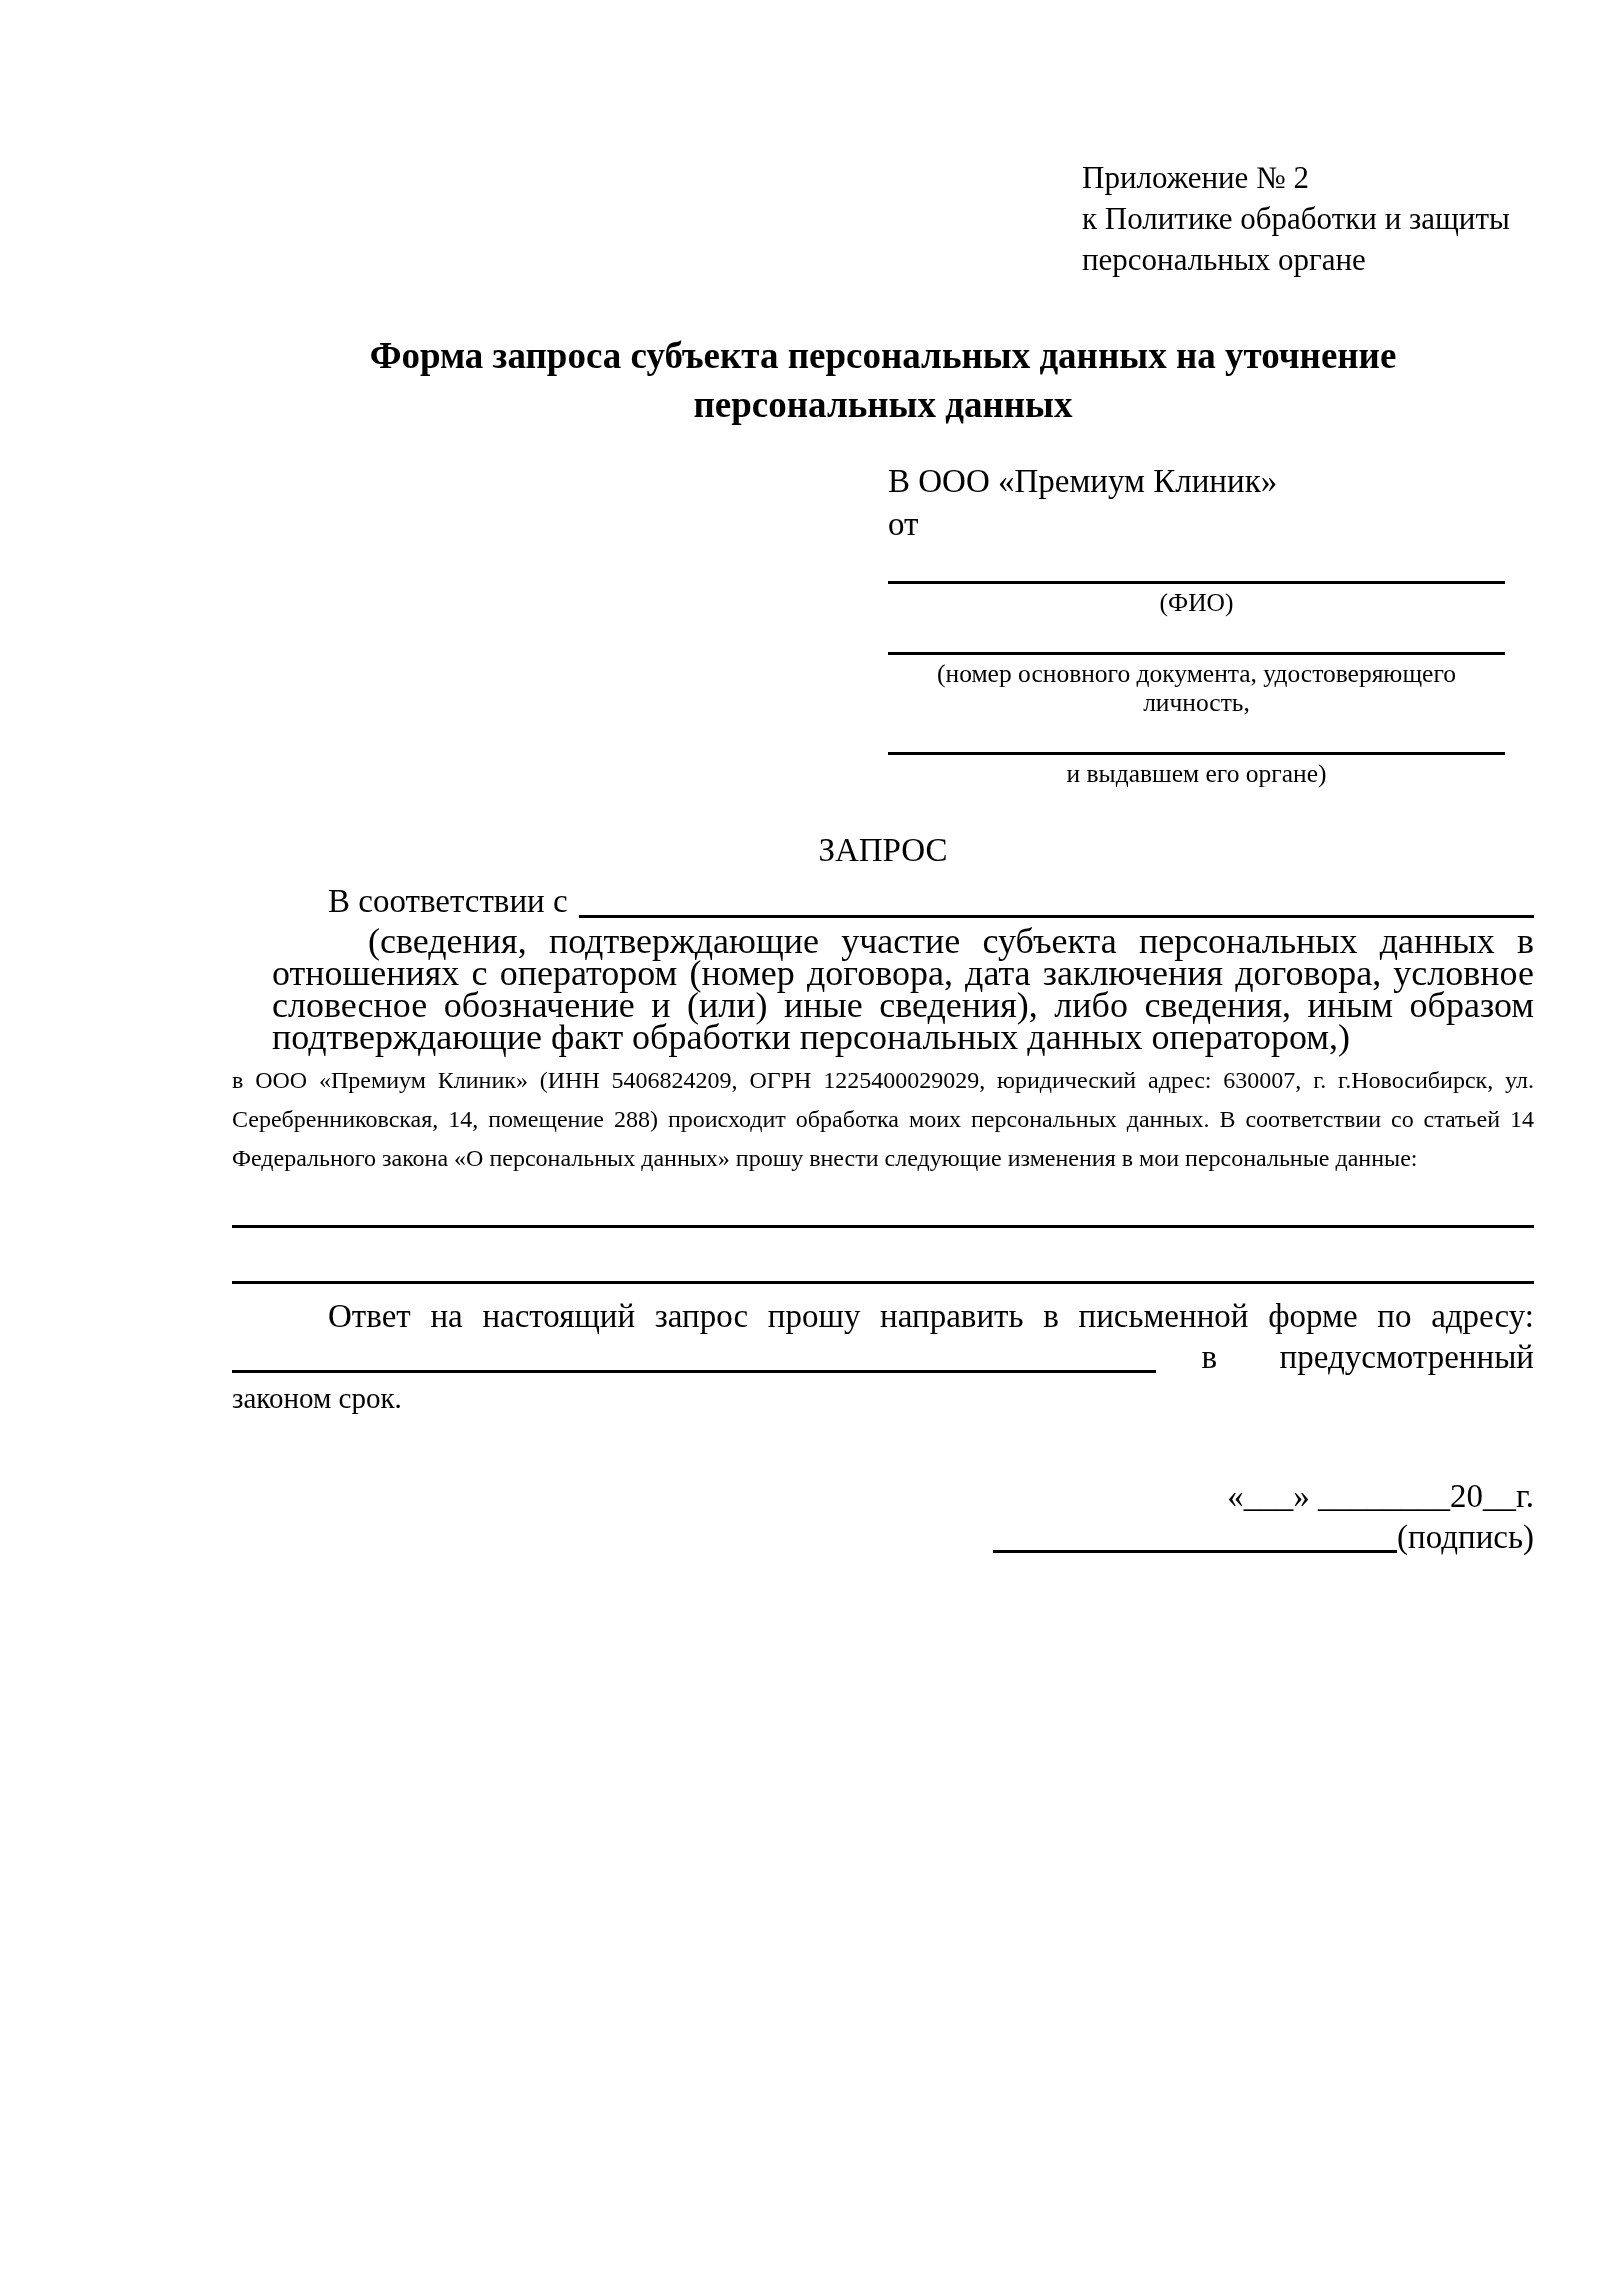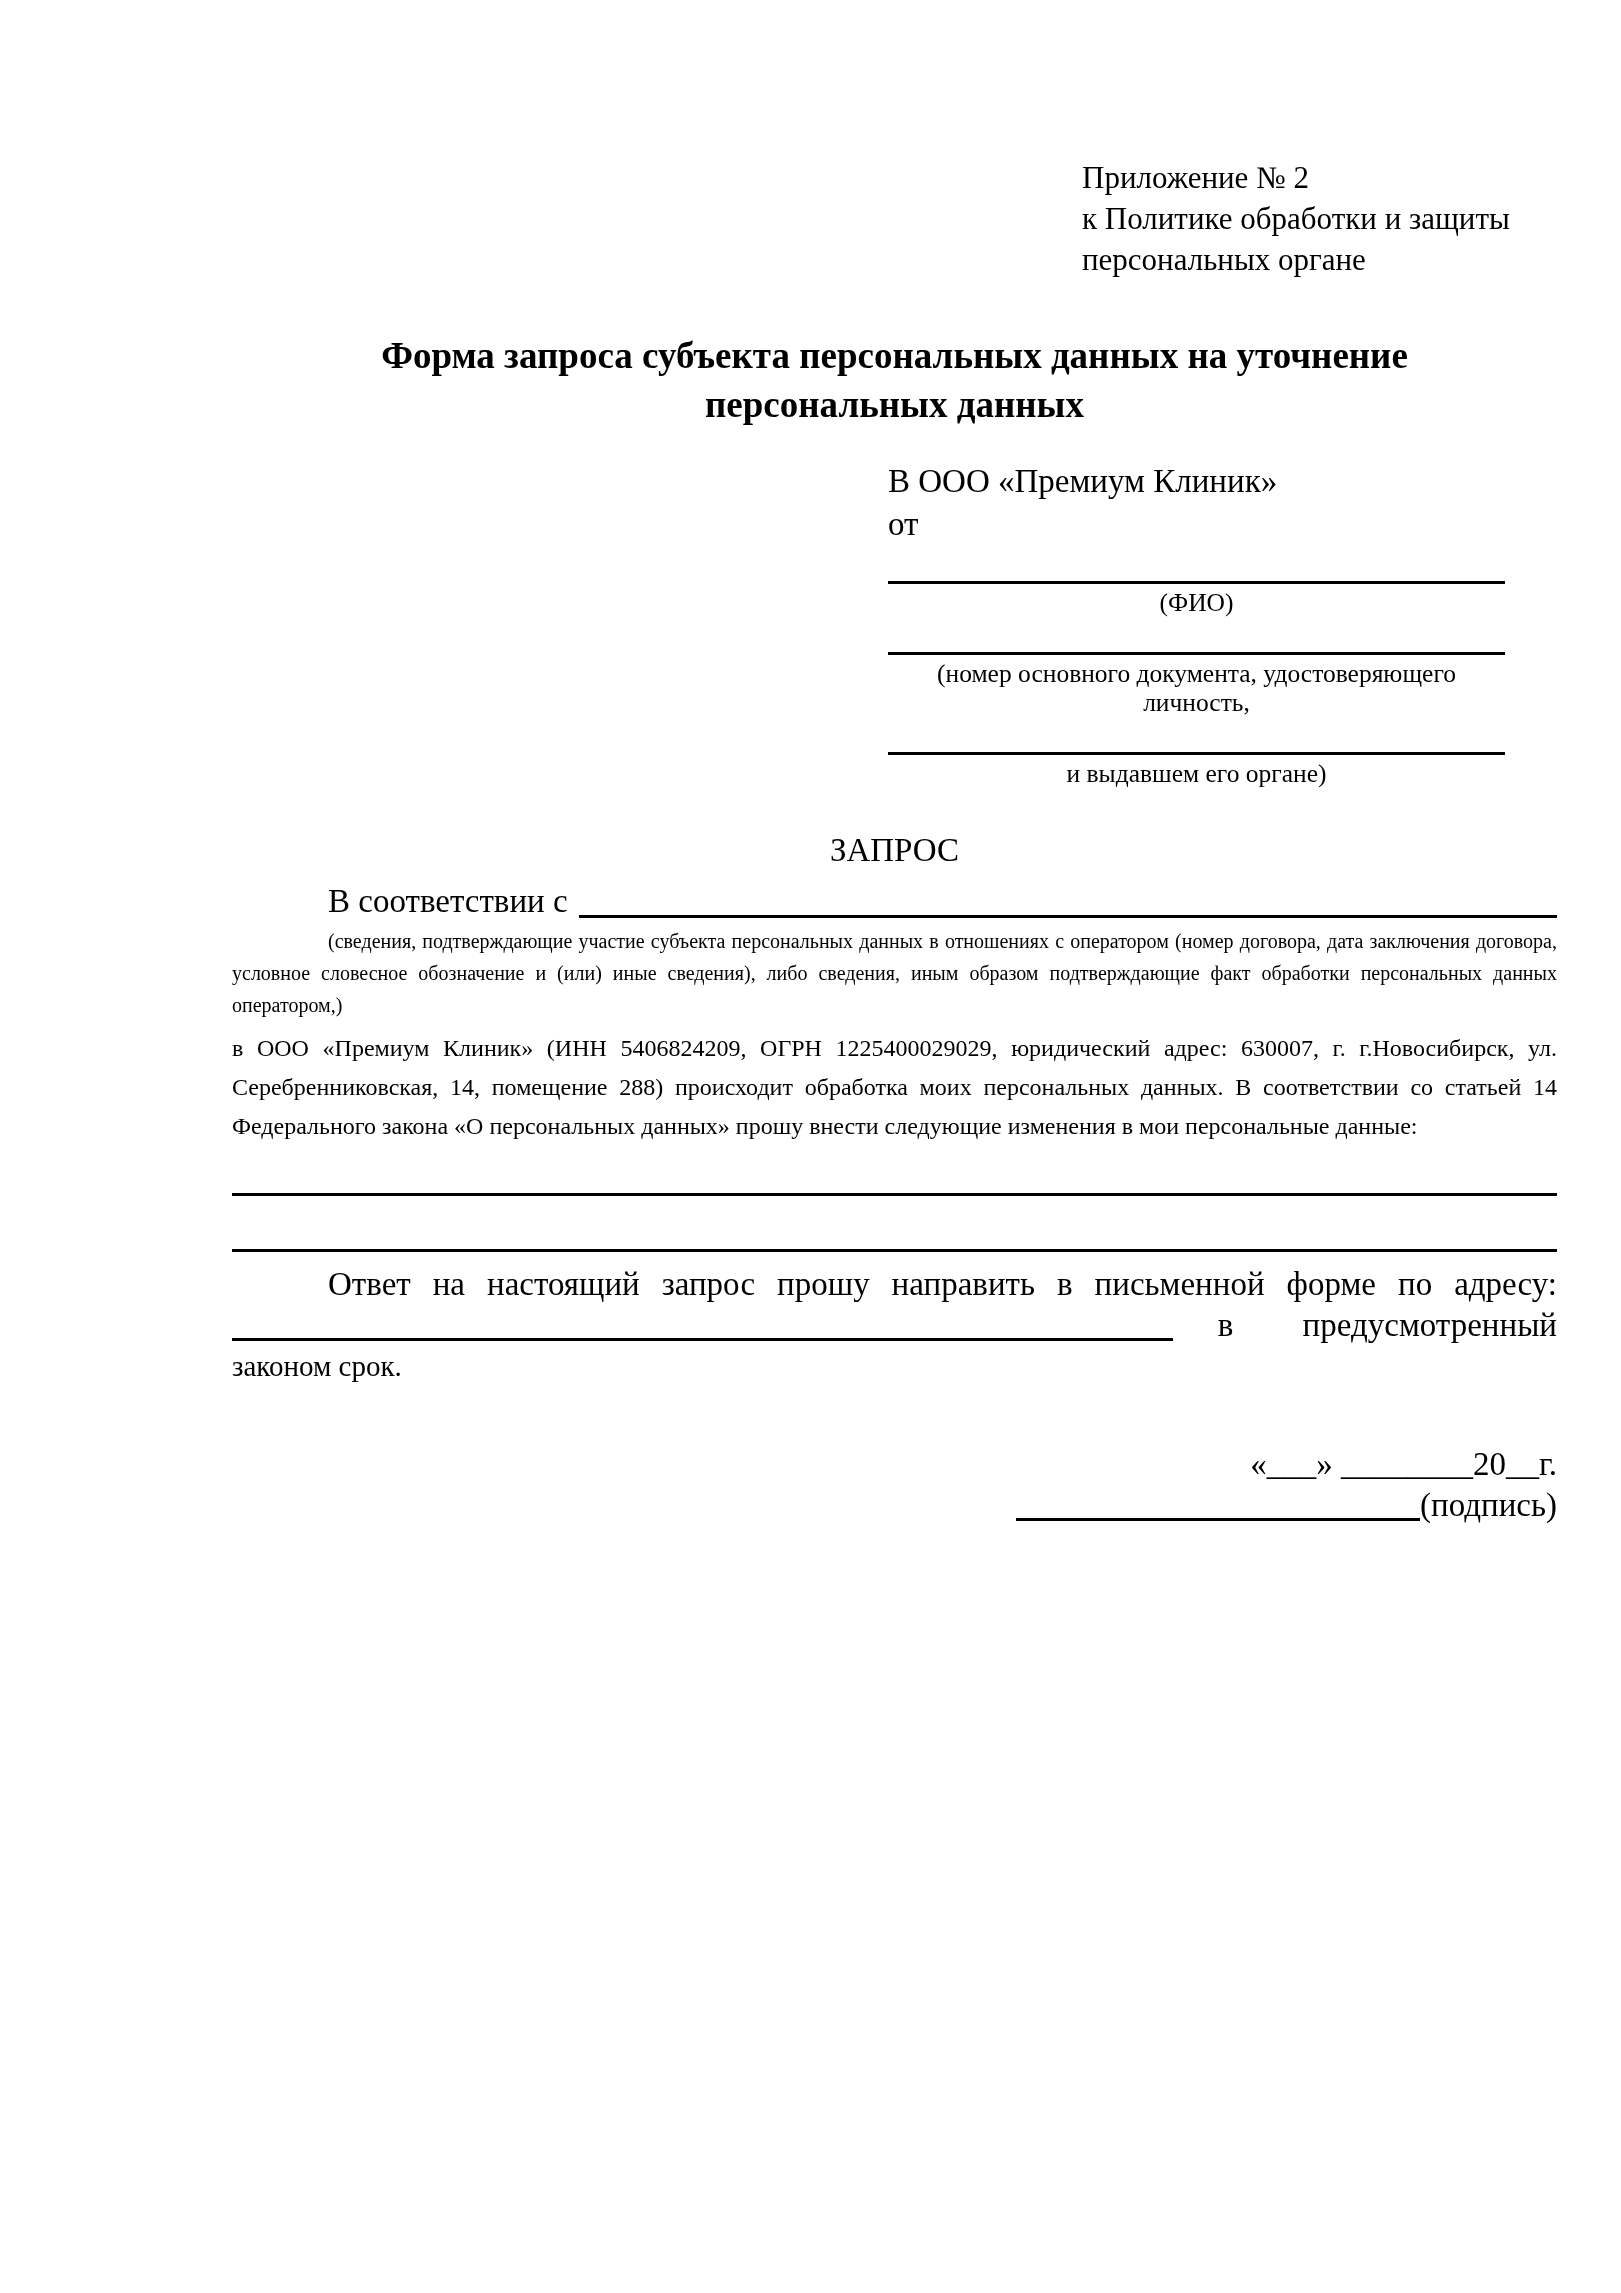--- a/index.html
+++ b/index.html
@@ -6,21 +6,21 @@
   html, body { background: #ffffff; }
   body {
     width: 1621px;
     height: 2294px;
     overflow: hidden;
     color: #000000;
     font-family: "Liberation Serif", "DejaVu Serif", serif;
     position: relative;
   }
   .page { width: 1621px; height: 2294px; background: #ffffff; }
-  .content { padding: 157px 64px 0 232px; }
+  .content { padding: 157px 87px 0 232px; }
 
   
   .header-block {
     margin-left: 850px;
     font-size: 31px;
     line-height: 41px;
   }
 
   
   .doc-title {
@@ -66,25 +66,26 @@
   }
   .lead-text { padding-left: 96px; white-space: nowrap; }
   .fill-line {
     flex: 1;
     border-bottom: 3.9px solid #000;
     margin-left: 11.8px;
     margin-bottom: 4.9px;
   }
 
   .note {
-    font-size: 20px;
+    font-size: 36px;
     line-height: 32px;
     text-align: justify;
     text-indent: 96px;
     margin-top: 2.9px;
+    margin-left: 40px;
   }
 
   .body-par {
     font-size: 24px;
     line-height: 39px;
     text-align: justify;
     margin-top: 7.8px;
   }
 
   .blank-row { height: 0; border-bottom: 3.9px solid #000; }

